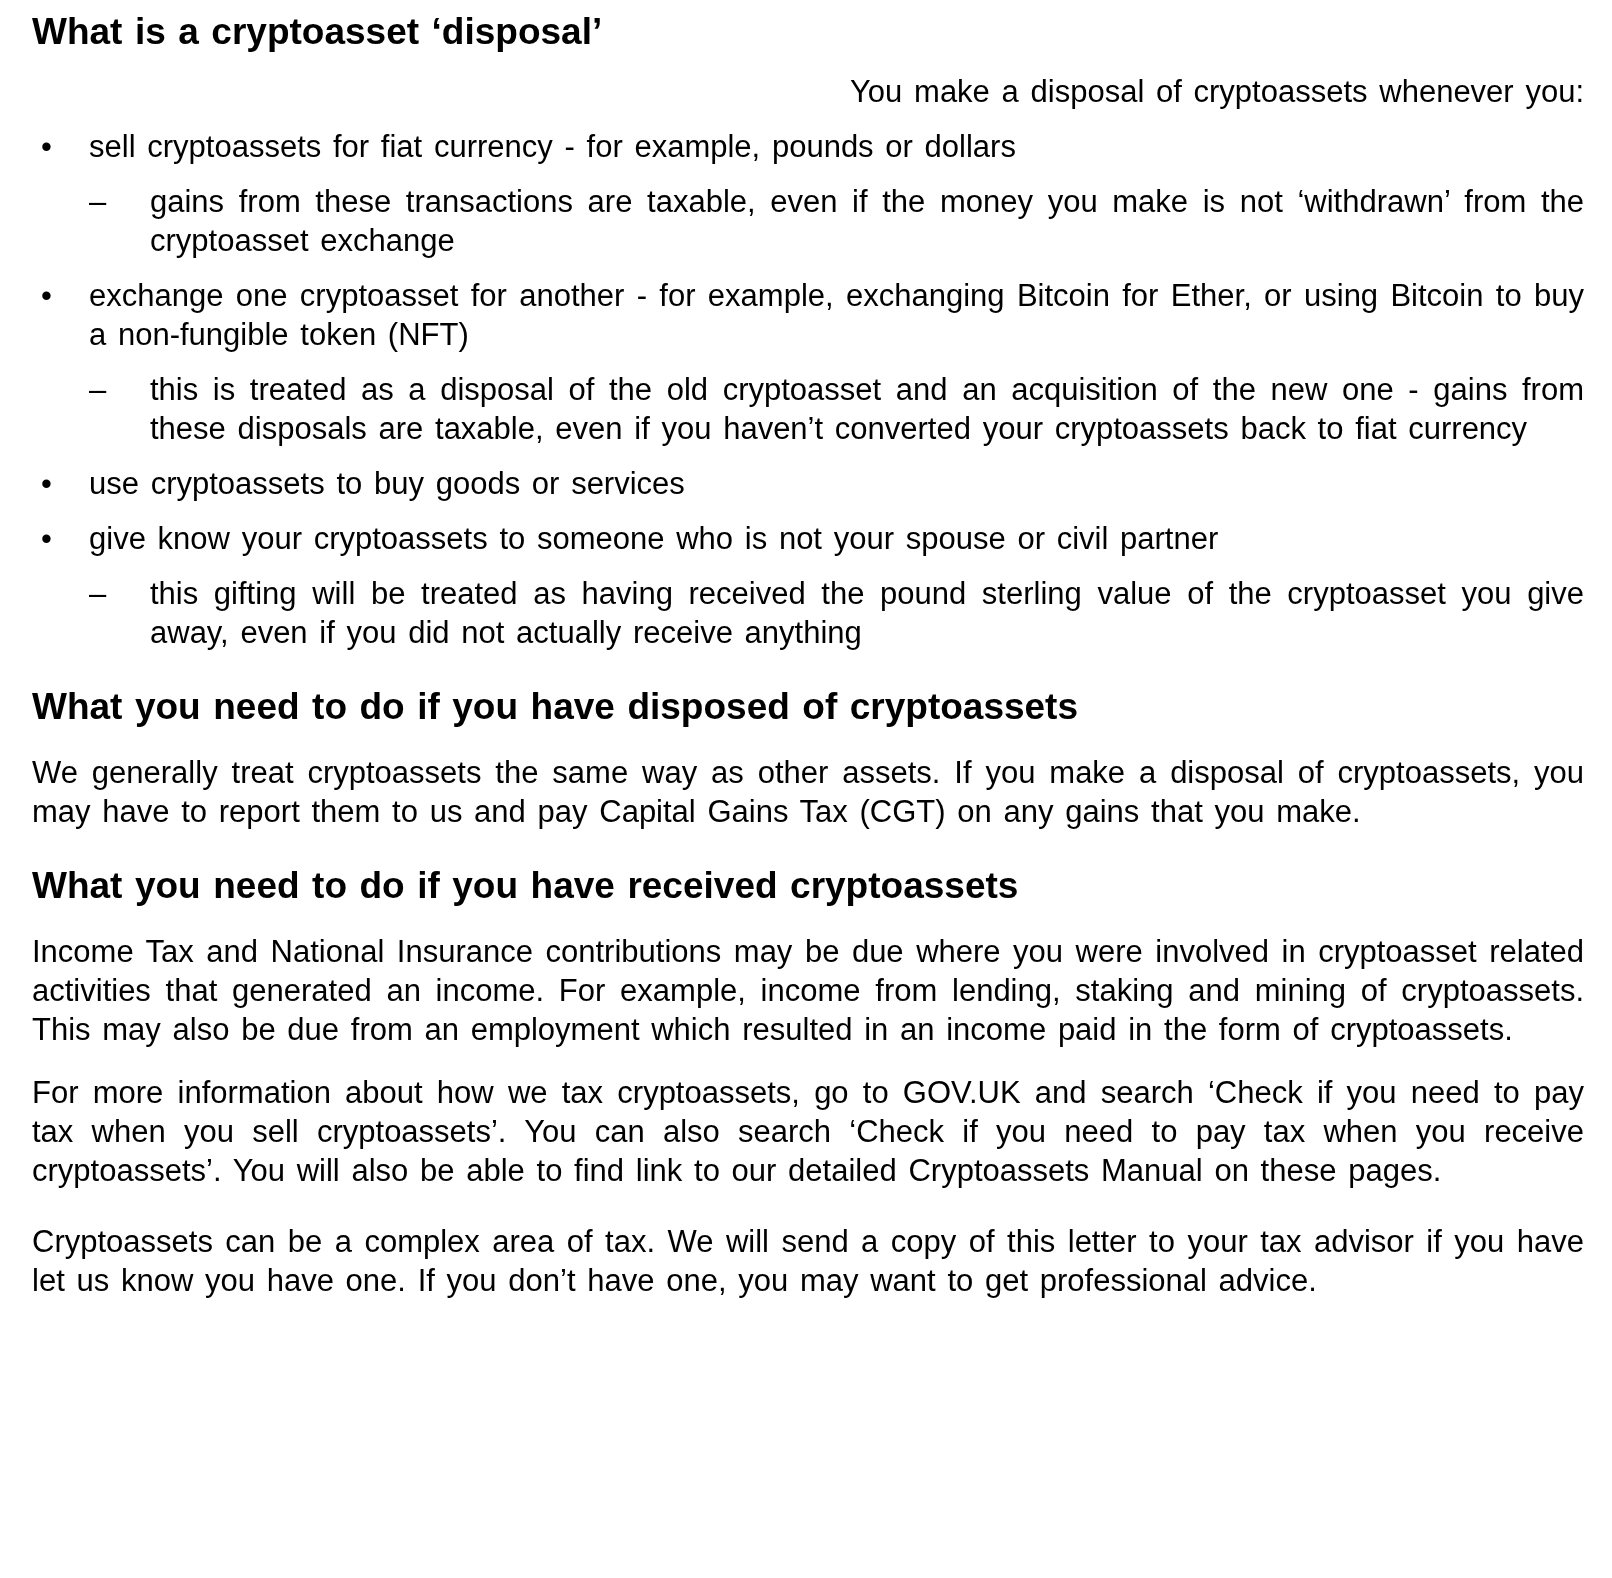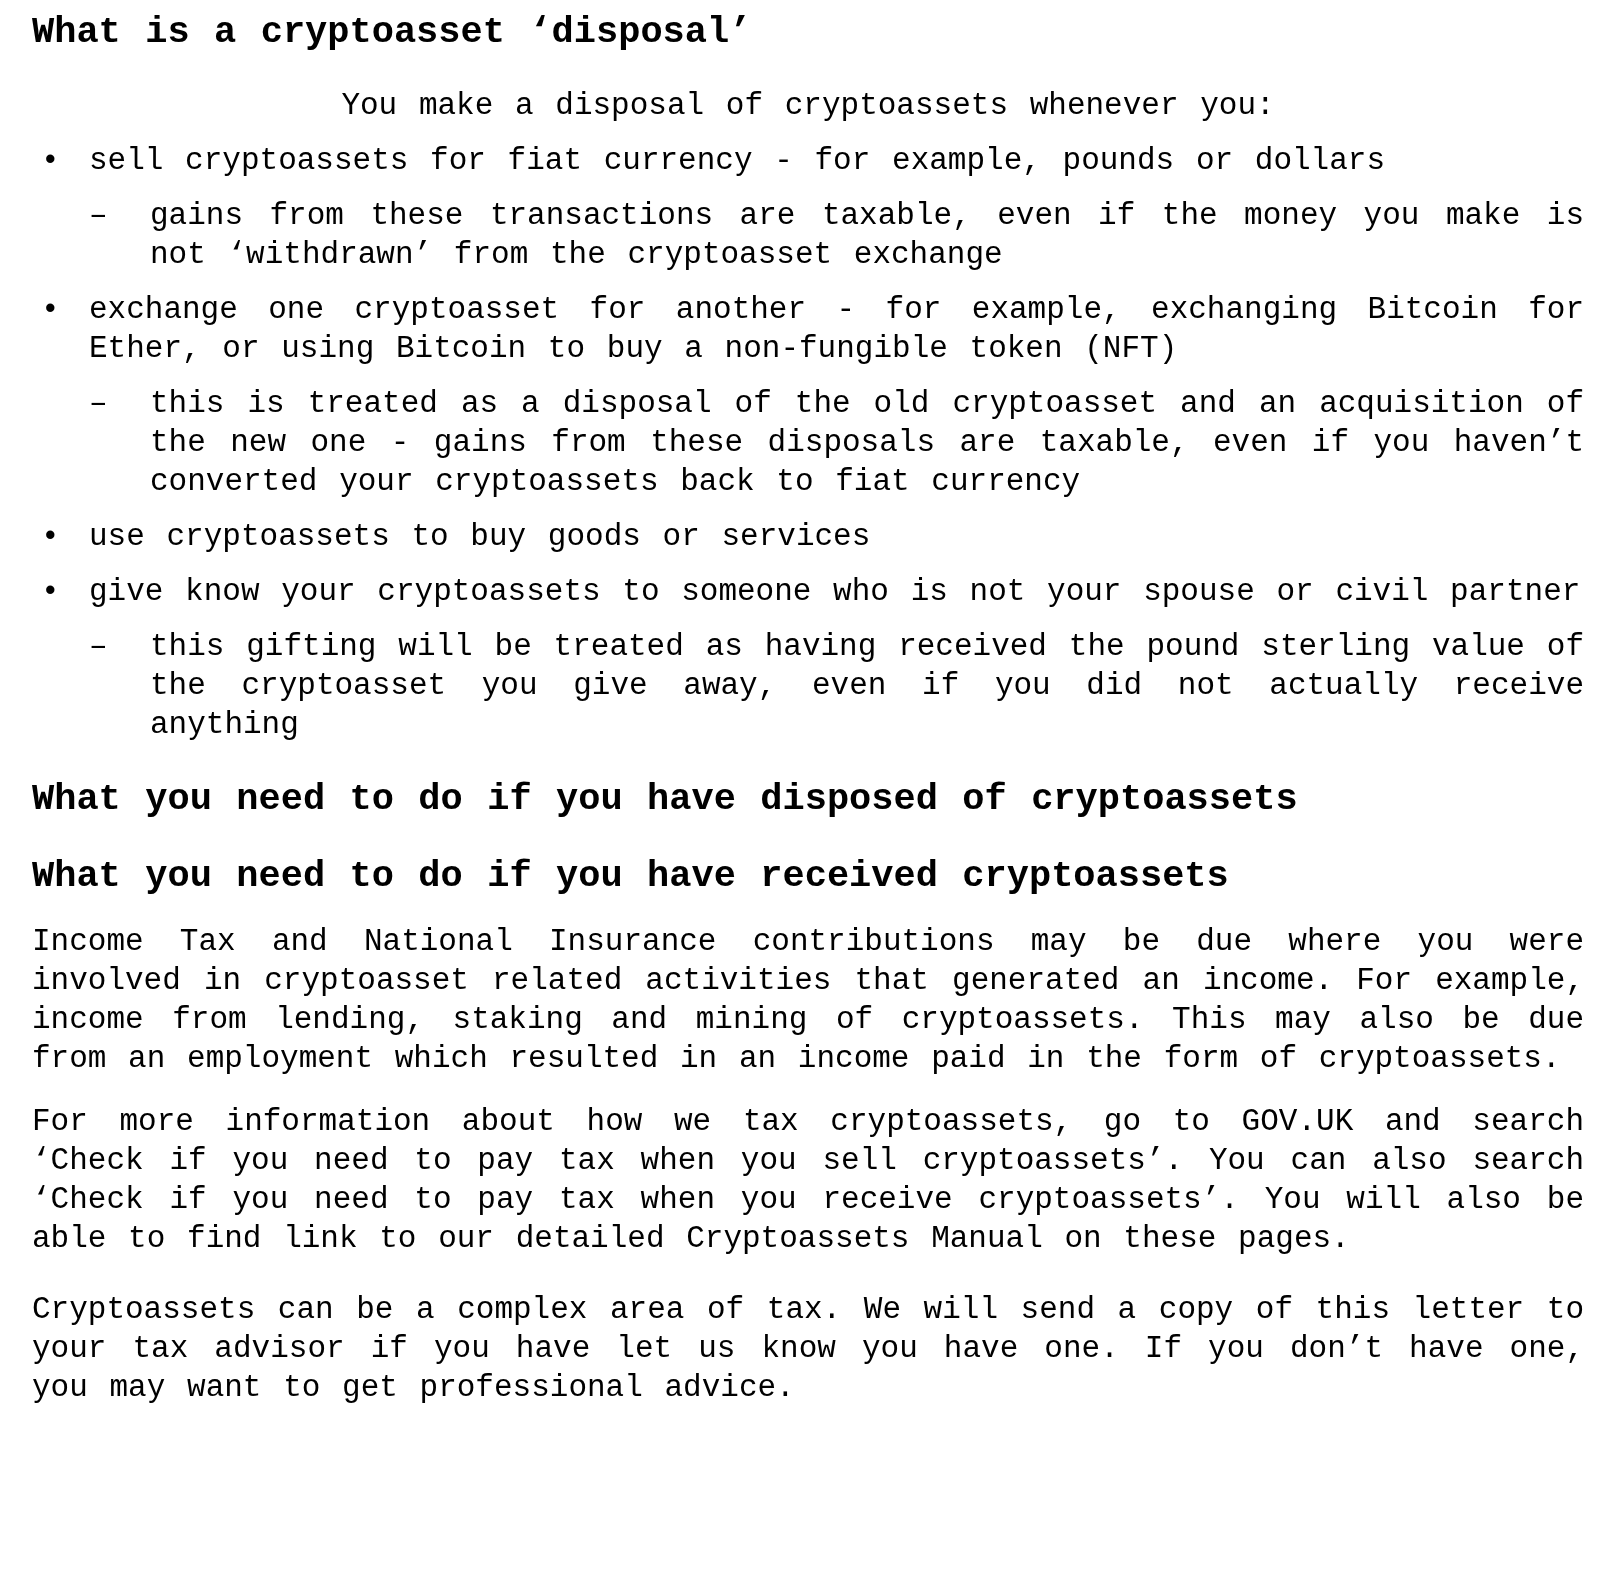--- a/index.html
+++ b/index.html
@@ -1,15 +1,15 @@
 <!DOCTYPE html>
 <html><head>
 <meta charset="utf-8">
 <style>
-  * { margin: 0; padding: 0; box-sizing: border-box; font-family: Liberation Mono, monospace; }
+  * { margin: 0; padding: 0; box-sizing: border-box; }
   html, body { background: #ffffff; }
   body {
     width: 1612px;
     font-family: "Liberation Sans", "DejaVu Sans", sans-serif;
     color: #000000;
   }
   .page {
     width: 1612px;
     min-height: 1578px;
     padding: 10px 28px 14px 32px;
@@ -22,21 +22,21 @@
     font-size: 37px;
     line-height: 44px;
     word-spacing: 0.06em;
   }
   .heading.gap-top { margin-top: 33px; }
   .para {
     margin-top: 24px;
     text-align: justify;
   }
   .para.follow { margin-top: 32px; }
-  .intro { margin-top: 32px; text-align: center; }
+  .intro { margin-top: 18px; text-align: right; }
   .item { display: flex; margin-top: 16px; }
   .item > .marker {
     flex: 0 0 57px;
     padding-left: 9px;
   }
   .item > .text { flex: 1; text-align: justify; }
   .subitem { display: flex; margin-top: 16px; padding-left: 57px; }
   .subitem > .marker { flex: 0 0 61px; }
   .subitem > .text { flex: 1; text-align: justify; }
 </style>
@@ -75,20 +75,21 @@
   <div class="item">
     <span class="marker">•</span>
     <div class="text">give know your cryptoassets to someone who is not your spouse or civil partner</div>
   </div>
   <div class="subitem">
     <span class="marker">–</span>
     <div class="text">this gifting will be treated as having received the pound sterling value of the cryptoasset you give away, even if you did not actually receive anything</div>
   </div>
 
   <div class="heading gap-top">What you need to do if you have disposed of cryptoassets</div>
+  <div class="para">We generally treat cryptoassets the same way as other assets. If you make a disposal of cryptoassets, you may have to report them to us and pay Capital Gains Tax (CGT) on any gains that you make.</div>
 
   <div class="heading gap-top">What you need to do if you have received cryptoassets</div>
   <div class="para">Income Tax and National Insurance contributions may be due where you were involved in cryptoasset related activities that generated an income. For example, income from lending, staking and mining of cryptoassets. This may also be due from an employment which resulted in an income paid in the form of cryptoassets.</div>
 
   <div class="para">For more information about how we tax cryptoassets, go to GOV.UK and search ‘Check if you need to pay tax when you sell cryptoassets’. You can also search ‘Check if you need to pay tax when you receive cryptoassets’. You will also be able to find link to our detailed Cryptoassets Manual on these pages.</div>
   <div class="para follow">Cryptoassets can be a complex area of tax. We will send a copy of this letter to your tax advisor if you have let us know you have one. If you don’t have one, you may want to get professional advice.</div>
 
 </div>
 
 </body></html>

